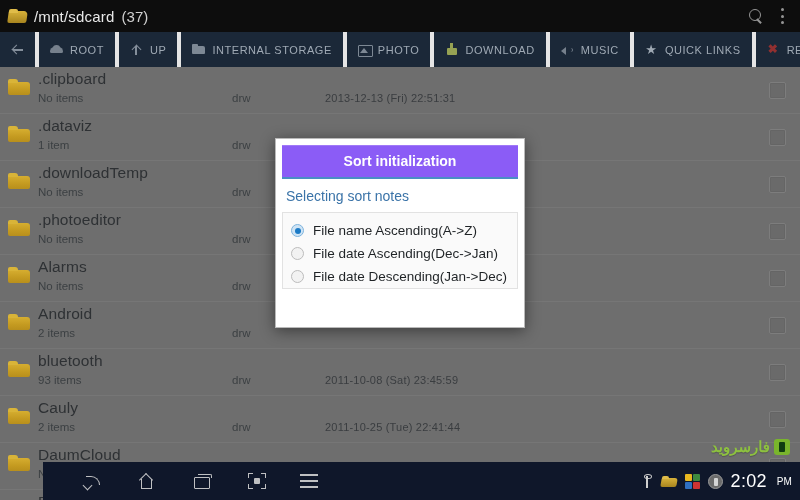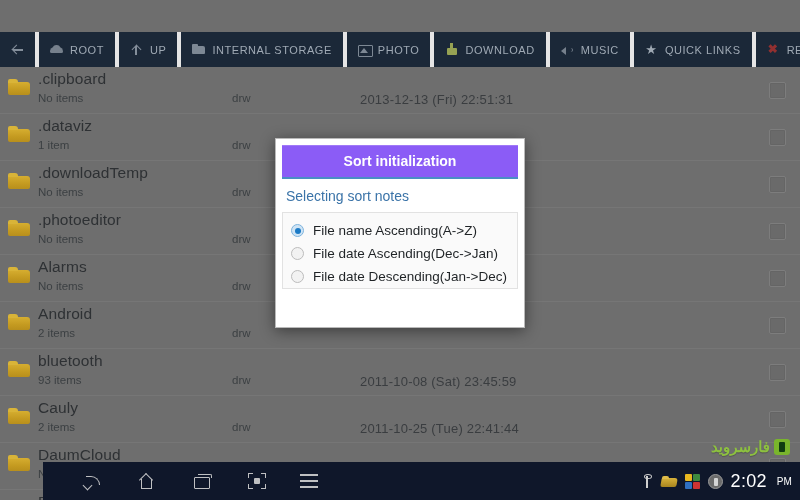--- a/index.html
+++ b/index.html
@@ -147,22 +147,22 @@
   }
   .row-sub {
     position:absolute; left:38px; top:25px;
     color:#3c4043; font-size:11.5px;
   }
   .row-perm {
     position:absolute; left:232px; top:25px;
     color:#3c4043; font-size:11.5px;
   }
   .row-date {
-    position:absolute; left:360px; top:25px;
-    color:#3a3d40; font-size:13px; letter-spacing:.2px;
+    position:absolute; left:325px; top:25px;
+    color:#3a3d40; font-size:11px; letter-spacing:.2px;
   }
   .row-check {
     position:absolute; right:14px; top:15px; width:17px; height:17px;
     background:#6a6a6a;
     border:1.5px solid #7d7d7d;
     border-radius:2px;
     box-shadow: inset 0 0 0 1px #656565;
   }
 
   
@@ -290,20 +290,33 @@
   .st-bt { color:#3d9ee0; font-size:14px; line-height:14px; }
   .st-batt { width:11px; height:16px; background:#8fbf2a; border:1.5px solid #3a3a3a; border-radius:1px; position:relative;}
   .st-batt:before{ content:""; position:absolute; left:2.5px; top:-3.5px; width:5px; height:2.5px; background:#8fbf2a;}
   .st-batt:after{ content:""; position:absolute; left:3.5px; top:2px; width:3px; height:9px; background:#c0392b;}
 </style>
 </head>
 <body>
 
 <div id="app">
 
+  <div class="titlebar">
+    <div class="title-folder"></div>
+    <span class="title-text">/mnt/sdcard</span>
+    <span class="title-count">(37)</span>
+    <div class="title-right">
+      <span class="ic-search"></span>
+      <span class="ic-overflow">
+          <i></i>
+          <i></i>
+          <i></i>
+        </span>
+    </div>
+  </div>
 
   <div class="toolbar">
     <div class="tb-item">
       <span class="tbi arrow-l"></span>
     </div>
     <div class="tb-item">
       <span class="tbi ic-root"></span>
       <span class="tb-label">ROOT</span>
     </div>
     <div class="tb-item">

